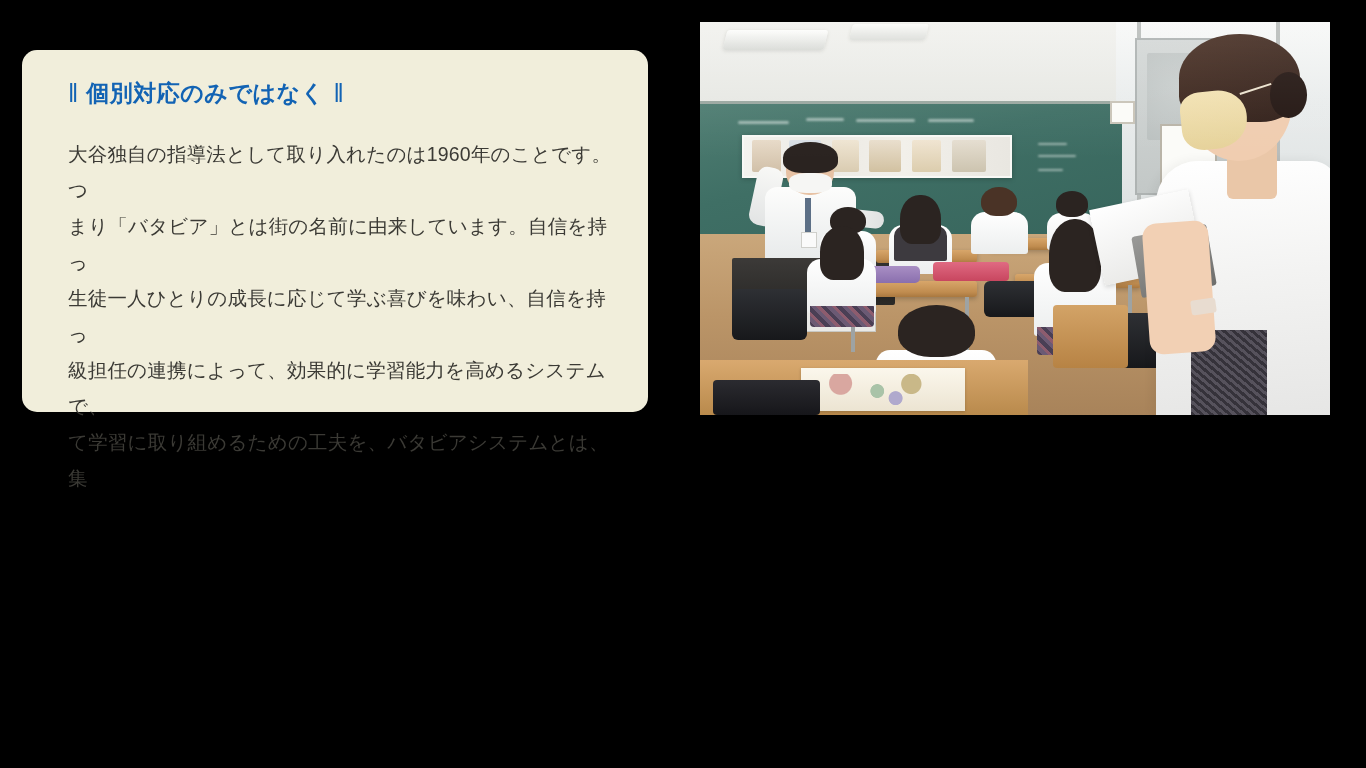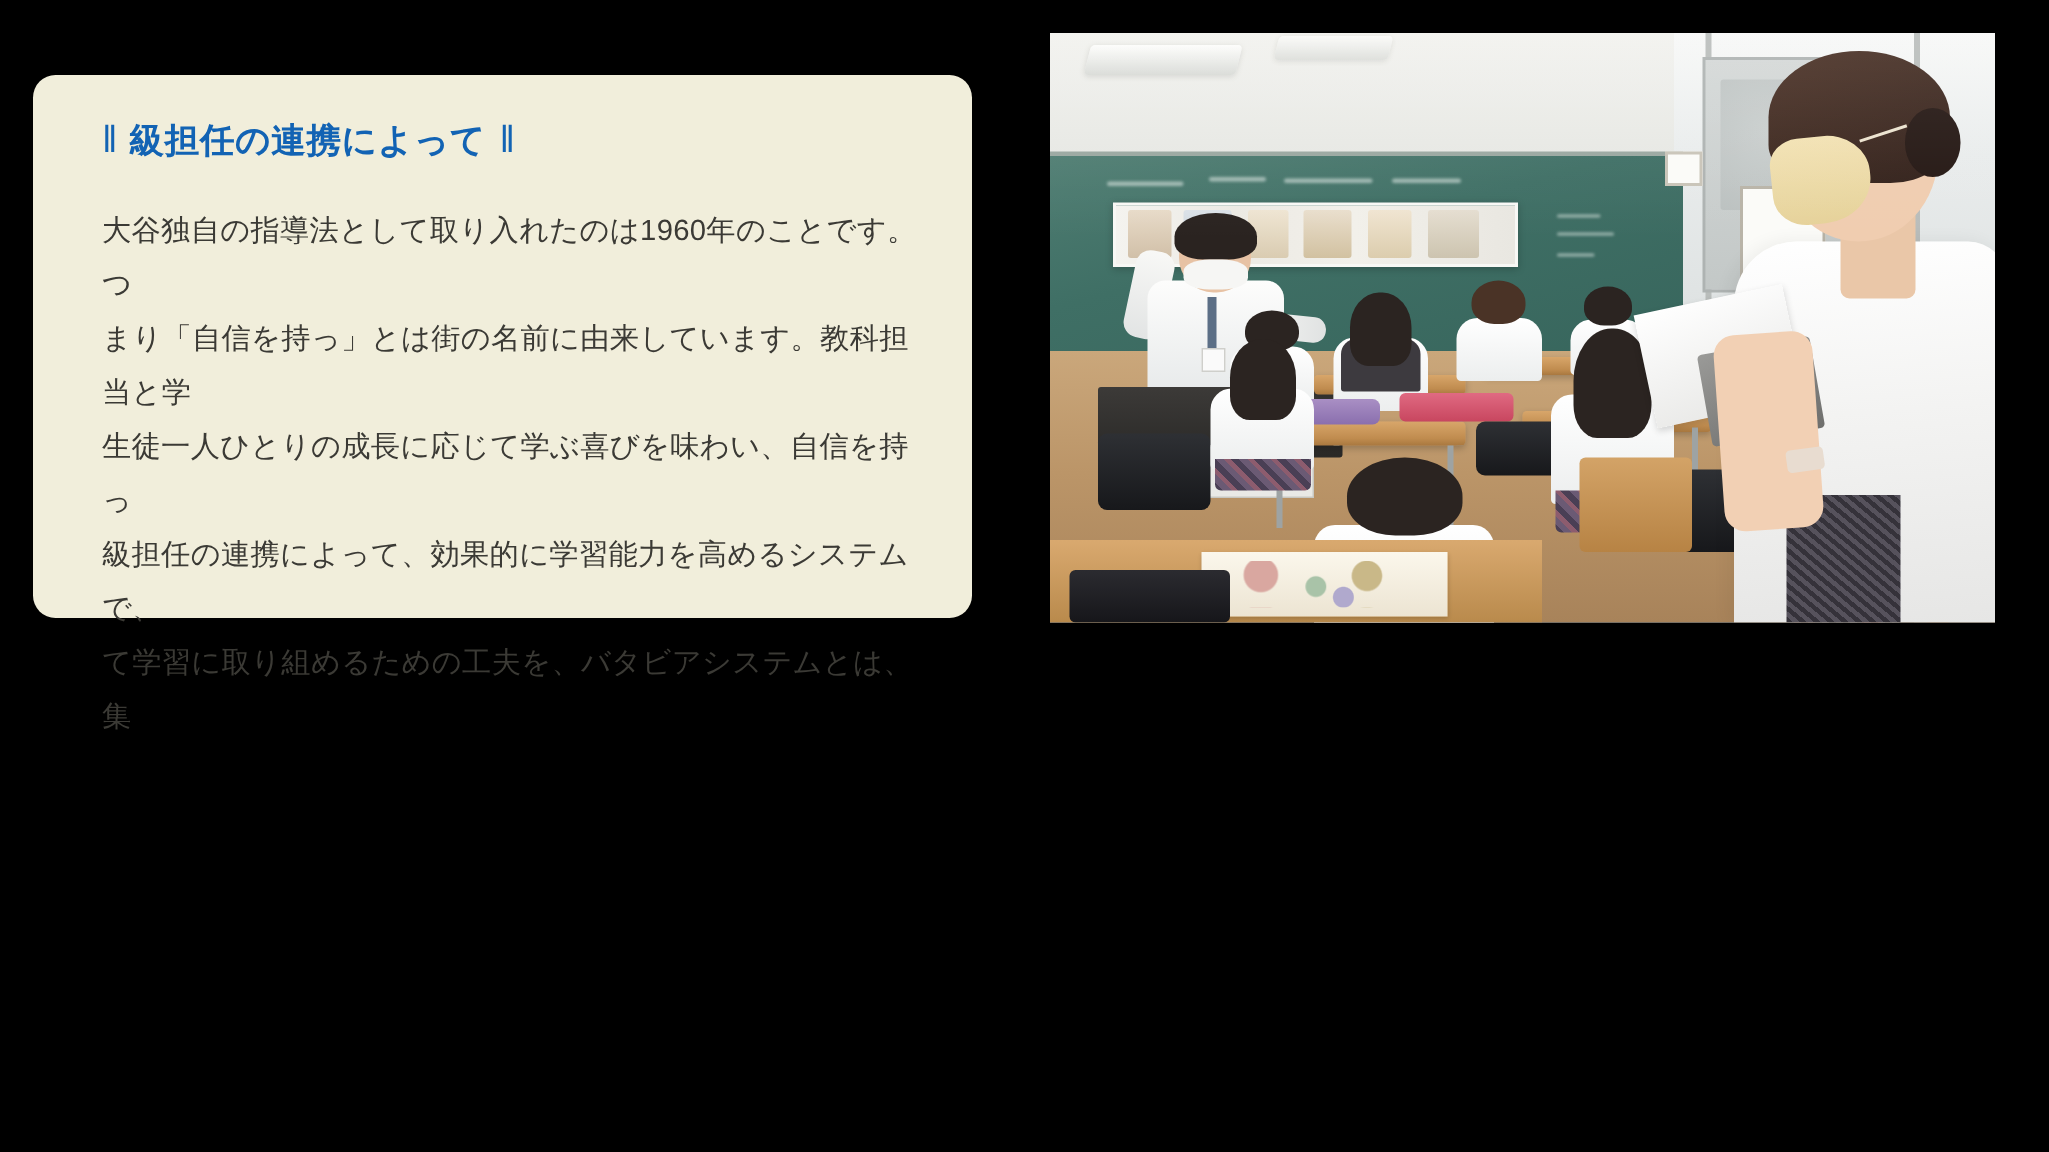--- a/index.html
+++ b/index.html
@@ -370,27 +370,27 @@
 </style>
 </head>
 <body>
 
 <div class="page">
 
   <section class="info-card">
 
     <h2 class="card-title">
       <span class="title-rule">‖</span>
-      <span>級担任の連携によって</span>
+      <span>個別対応のみではなく</span>
       <span class="title-rule">‖</span>
     </h2>
 
     <div class="card-body">
       <p>大谷独自の指導法として取り入れたのは1960年のことです。つ</p>
-      <p>まり「自信を持っ」とは街の名前に由来しています。教科担当と学</p>
+      <p>まり「バタビア」とは街の名前に由来しています。自信を持っ</p>
       <p>生徒一人ひとりの成長に応じて学ぶ喜びを味わい、自信を持っ</p>
       <p>級担任の連携によって、効果的に学習能力を高めるシステムで、</p>
       <p>て学習に取り組めるための工夫を、バタビアシステムとは、集</p>
     </div>
 
   </section>
 
   <figure class="photo" aria-label="教室で授業を受ける生徒たちと、机間を巡回する教師">
     <div class="photo-scene">
 

